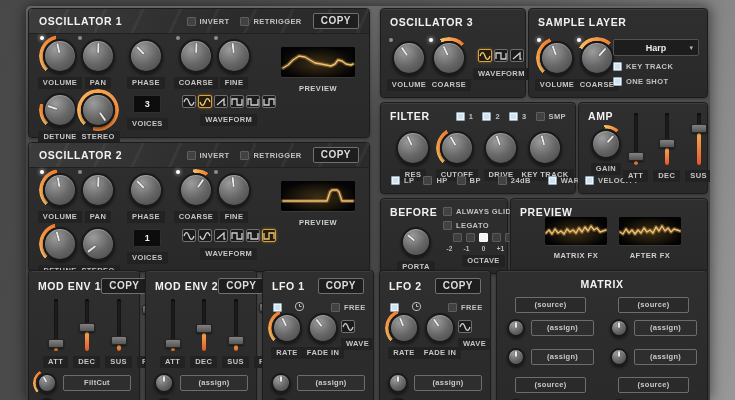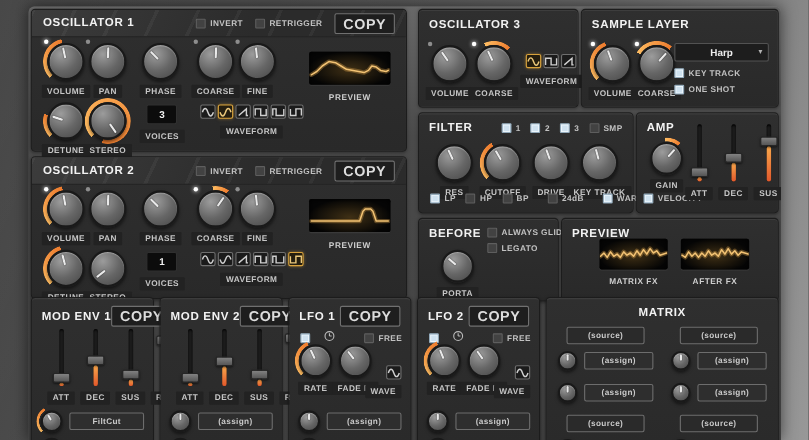--- a/index.html
+++ b/index.html
@@ -10,21 +10,21 @@
   #panel{position:absolute;left:26px;top:6px;width:684px;height:394px;overflow:hidden;
     background:linear-gradient(180deg,#686868,#4a4a4a 30%,#424242);border-radius:5px 5px 0 0;
     box-shadow:0 0 14px rgba(0,0,0,.55);}
   .section{position:absolute;background:linear-gradient(180deg,#2f2f2f,#292929);
     border:1px solid #1c1c1c;border-radius:4px;box-shadow:inset 0 1px 0 rgba(255,255,255,.07),0 1px 3px rgba(0,0,0,.35);box-sizing:border-box;}
   .osc-header{height:24px;display:flex;align-items:center;justify-content:space-between;padding:0 10px;
     background:linear-gradient(115deg,#3c3c3c,#2b2b2b 60%);border-bottom:1px solid #202020;border-radius:3px 3px 0 0;position:relative;overflow:hidden;}
   .osc-header::after{content:'';position:absolute;inset:0;background:repeating-linear-gradient(115deg,rgba(255,255,255,.045) 0 3px,transparent 3px 34px);pointer-events:none;}
   .sec-title{font-size:10.5px;font-weight:bold;color:#f2f2f2;letter-spacing:.6px;white-space:nowrap;}
   .hdr-right{display:flex;align-items:center;gap:11px;z-index:1;}
-  .copy-btn{background:#1e1e1e;border:1px solid #707070;border-radius:2px;color:#ddd;font-size:13px;font-weight:bold;
+  .copy-btn{background:#1e1e1e;border:1px solid #707070;border-radius:2px;color:#ddd;font-size:10px;font-weight:bold;
     padding:2px 7px;letter-spacing:.5px;font-family:inherit;line-height:1;}
   .check{display:flex;align-items:center;gap:4px;}
   .cbox{width:9px;height:9px;border:1px solid #5e5e5e;background:#424242;border-radius:1px;box-sizing:border-box;flex:none;}
   .cbox.on{background:#cfe2f0;border-color:#93aabb;box-shadow:inset 0 0 0 1px #ecf5fb;}
   .cb-label{font-size:7.5px;font-weight:bold;color:#c2c2c2;letter-spacing:.4px;white-space:nowrap;}
   .knob-wrap{display:flex;flex-direction:column;align-items:center;gap:4px;}
   .knob{position:relative;flex:none;}
   .k34{width:34px;height:34px}.k30{width:30px;height:30px}
   .k20{width:20px;height:20px}.k18{width:18px;height:18px}
   .arc{position:absolute;inset:-4px;border-radius:50%;
@@ -107,21 +107,21 @@
   #amp .sliders{position:absolute;left:44px;top:10px;display:flex;gap:5px;}
   #pitch .pchecks{position:absolute;left:62px;top:8px;display:flex;flex-direction:column;gap:5px;}
   #pitch .porta{position:absolute;left:16px;top:28px;width:38px;}
   #pitch .octwrap{position:absolute;left:62px;top:34px;}
   #fxpreview .drow{position:absolute;left:34px;top:18px;display:flex;gap:12px;}
   .disp-wrap{display:flex;flex-direction:column;align-items:center;gap:6px;}
   .env-sliders{position:absolute;top:28px;left:14px;display:flex;gap:5px;}
   .lfo-sync{position:absolute;top:27px;left:10px;display:flex;align-items:center;gap:12px;}
   .lfo-knobs{position:absolute;top:42px;left:6px;display:flex;align-items:flex-start;}
   .lfo-knobs .knob-wrap{width:36px;}
-  .wavebox-wrap{display:flex;flex-direction:column;align-items:flex-end;gap:5px;margin-top:19px;width:24px;}
+  .wavebox-wrap{display:flex;flex-direction:column;align-items:flex-start;gap:5px;margin-top:7px;width:24px;}
   .mx-title{text-align:center;padding-top:7px;}
   .mx-grid{position:absolute;top:26px;left:10px;right:10px;display:flex;gap:16px;}
   .mx-col{flex:1;display:flex;flex-direction:column;gap:6px;}
   .clock-icon svg{stroke:#bbb;fill:none;stroke-width:1.1;}
 </style>
 </head>
 <body>
 
 <div id="stage">
   <div id="panel">
@@ -596,20 +596,37 @@
             <div class="cbox"></div>
             <span class="cb-label">LEGATO</span>
           </div>
       </div>
       <div class="porta knob-wrap">
           <div class="knob k30">
             <div class="kbody"></div>
             <div class="ptr" style="transform: rotate(-50deg);"></div>
           </div>
           <div class="ctl-label">PORTA</div>
+        </div>
+      <div class="octwrap oct">
+          <div class="oct-row">
+            <div class="obox"></div>
+            <div class="obox"></div>
+            <div class="obox sel"></div>
+            <div class="obox"></div>
+            <div class="obox"></div>
+          </div>
+          <div class="oct-row">
+            <div class="onum">-2</div>
+            <div class="onum">-1</div>
+            <div class="onum">0</div>
+            <div class="onum">+1</div>
+            <div class="onum">+2</div>
+          </div>
+          <div class="ctl-label">OCTAVE</div>
         </div>
     </div>
 
     <div class="section" id="fxpreview">
       <div class="small-hdr">
         <div class="sec-title">PREVIEW</div>
       </div>
       <div class="drow">
         <div class="disp-wrap">
           <div class="display" style="width: 62px; height: 28px;">

